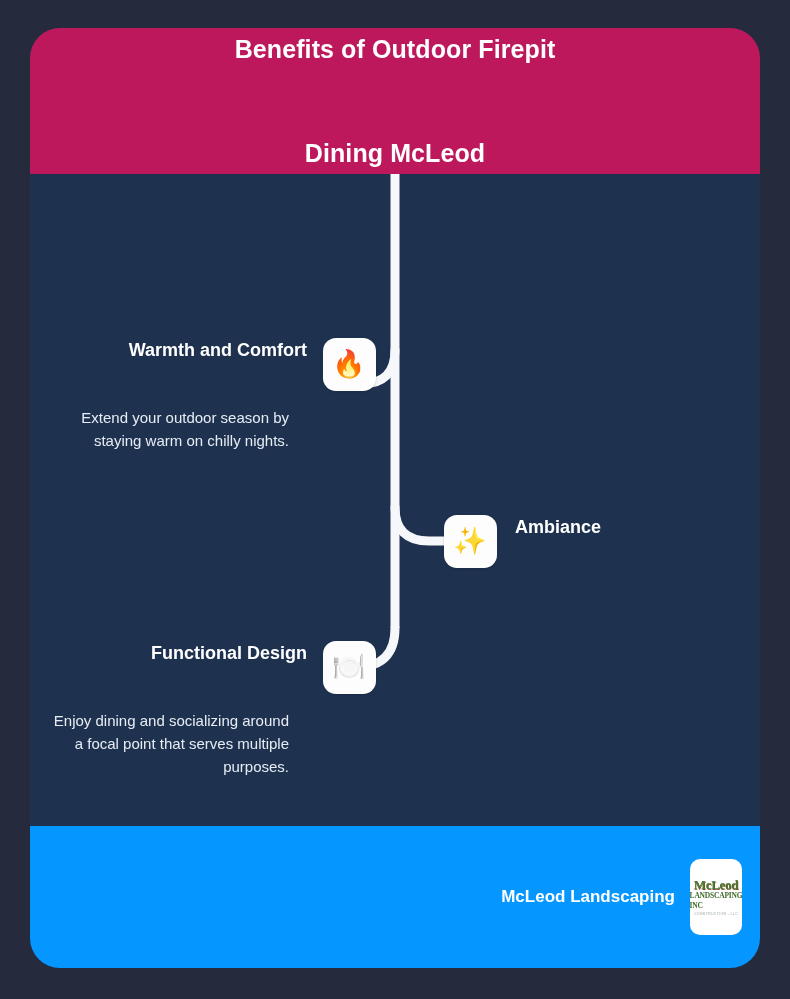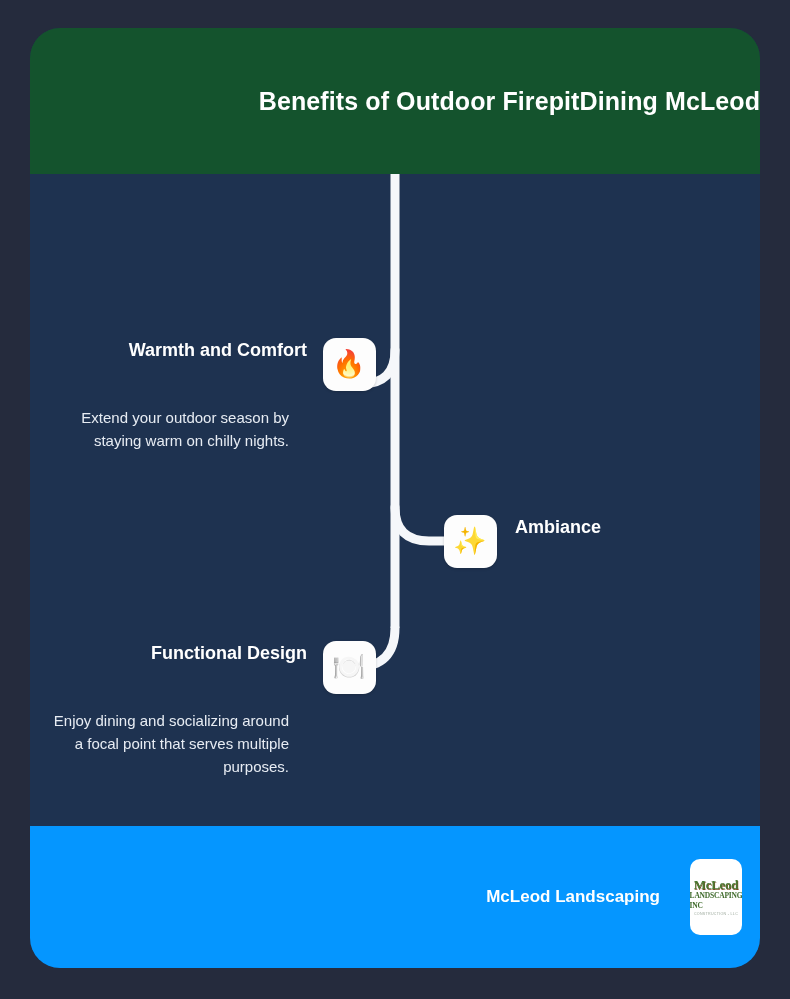--- a/index.html
+++ b/index.html
@@ -25,24 +25,25 @@
     overflow: hidden;
   }
 
   
   .header {
     position: absolute;
     left: 0;
     top: 0;
     width: 730px;
     height: 146px;
-    background: #14532d;
-    display: flex;
-    align-items: center;
-    justify-content: flex-end;
+    background: #be185d;
+    display: flex;
+    flex-direction: column;
+    align-items: center;
+    justify-content: space-between;
   }
   .header-title-line {
     color: #ffffff;
     font-size: 25px;
     font-weight: bold;
     line-height: 42px;
     letter-spacing: 0.1px;
     text-align: center;
   }
 
@@ -155,21 +156,21 @@
     align-items: center;
     justify-content: flex-end;
     padding-right: 18px;
     box-sizing: border-box;
   }
   .footer-text {
     display: flex;
     flex-direction: column;
     align-items: flex-end;
     text-align: center;
-    padding-right: 30px;
+    padding-right: 15px;
   }
   .footer-brand {
     color: #ffffff;
     font-size: 17px;
     font-weight: bold;
     line-height: 24px;
   }
   .footer-url {
     color: #f0f6ff;
     font-size: 15px;

